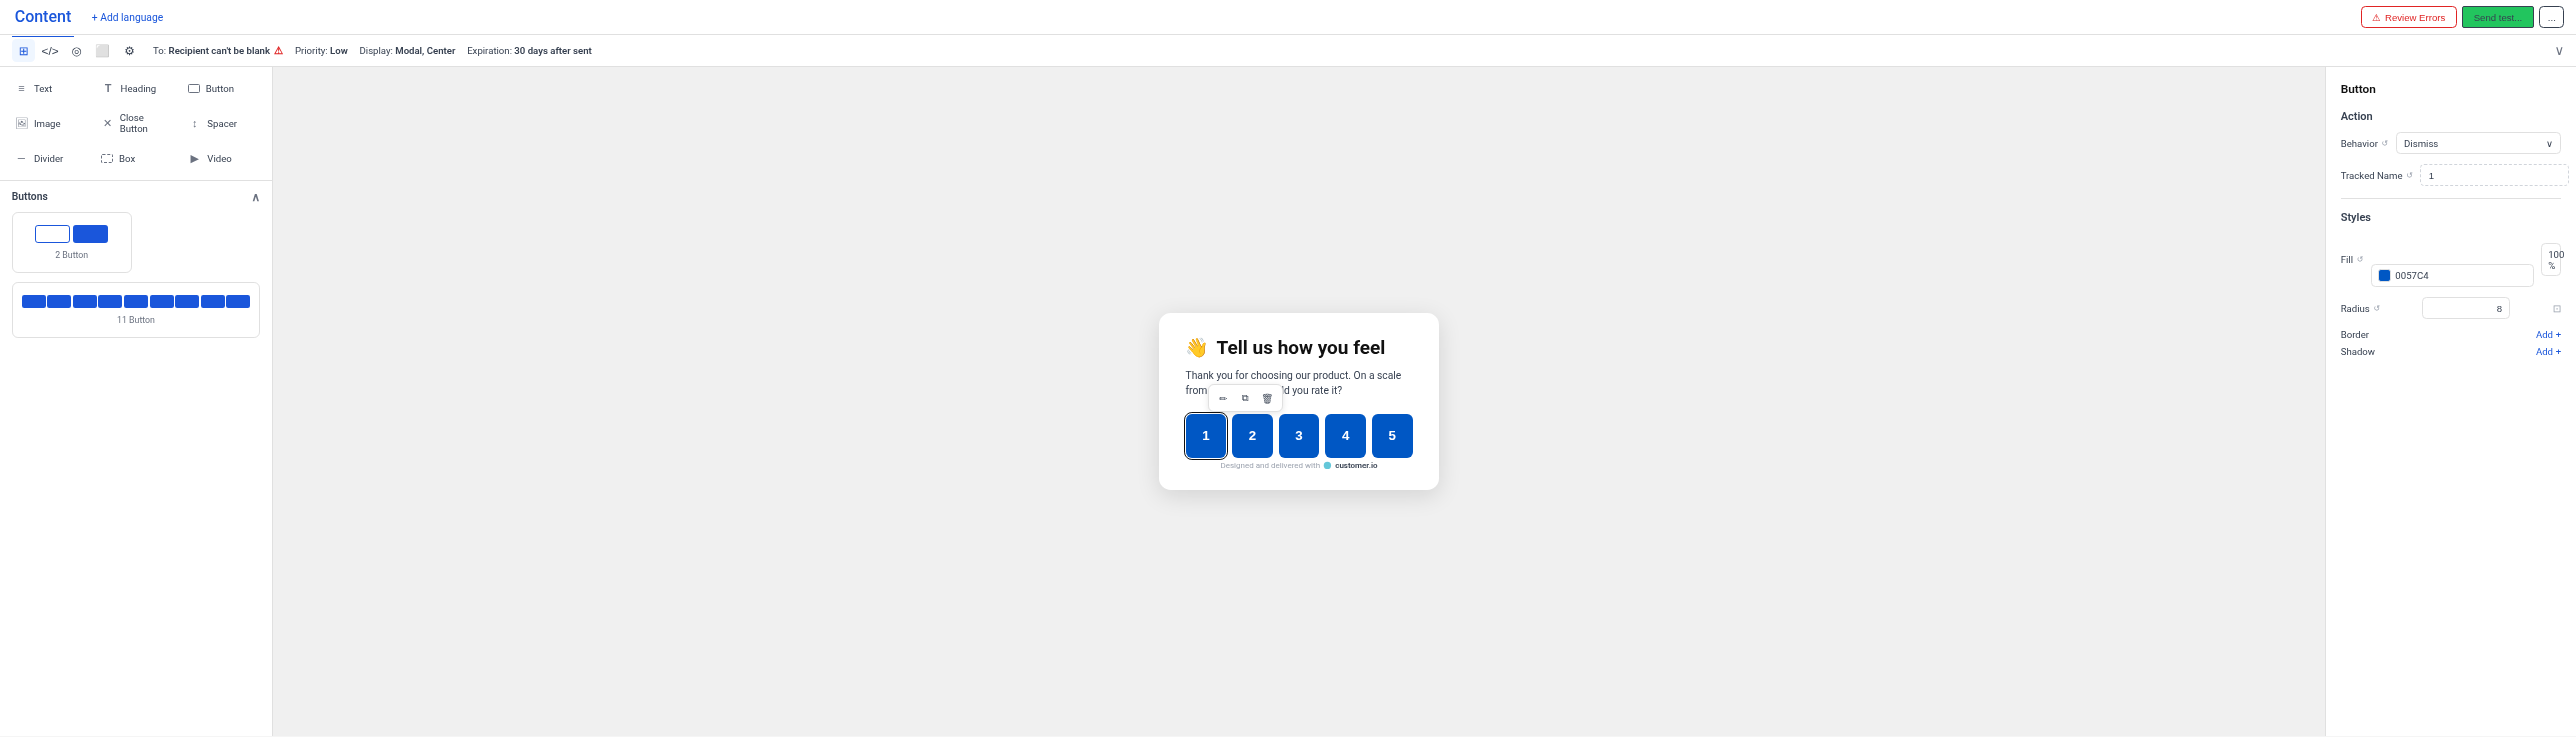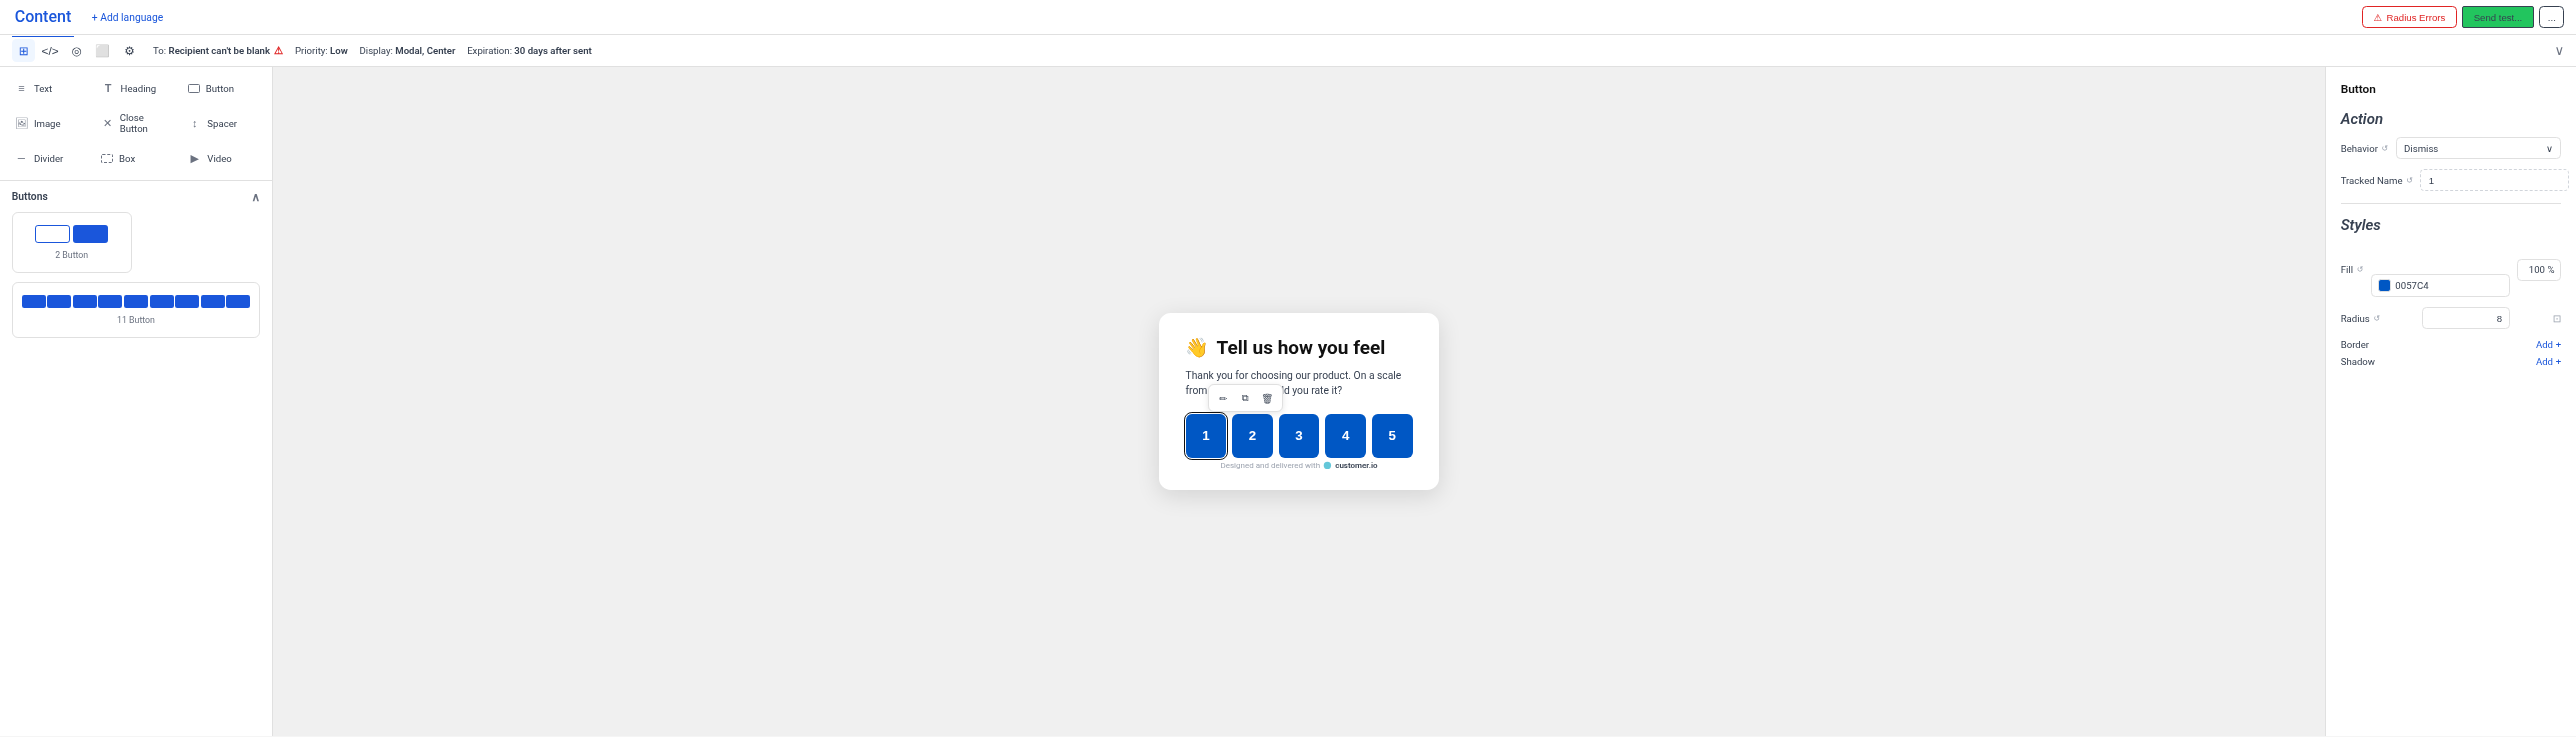--- a/index.html
+++ b/index.html
@@ -63,50 +63,50 @@
     .modal-footer { margin-top: 3px; text-align: center; font-size: 8px; color: #9ca3af; display: flex; align-items: center; justify-content: center; gap: 2.9px; }
     .customerio-logo { color: #374151; font-weight: 600; font-size: 8px; }
 
     
     .floating-toolbar { position: absolute; top: -7.4px; left: 50%; transform: translateX(-50%); background: #fff; border: 0.7px solid #e0e0e0; border-radius: 5.9px; display: flex; gap: 1.5px; padding: 2.9px 4.4px; box-shadow: 0 1.5px 5.9px rgba(0,0,0,0.1); z-index: 10; }
     .float-btn { width: 20.6px; height: 20.6px; display: flex; align-items: center; justify-content: center; border-radius: 2.9px; cursor: pointer; color: #374151; font-size: 9.6px; border: none; background: none; }
 
     
     .right-panel { width: 251px; background: #fff; border-left: 0.7px solid #e0e0e0; overflow-y: auto; flex-shrink: 0; padding: 14.7px 14.7px; }
     .right-panel-title { font-size: 11.8px; font-weight: 600; color: #111; margin-bottom: 14.7px; }
-    .section-title { font-size: 15px; font-weight: 600; color: #374151; margin-bottom: 8.8px; font-style: italic; }
+    .section-title { font-size: 11px; font-weight: 600; color: #374151; margin-bottom: 8.8px; }
     .field-row { display: flex; align-items: center; justify-content: space-between; margin-bottom: 10.3px; gap: 7.4px; }
     .field-label { font-size: 9.6px; color: #374151; display: flex; align-items: center; gap: 3.7px; flex-shrink: 0; }
     .field-label .reset-icon { color: #9ca3af; font-size: 8px; cursor: pointer; }
     .field-select { flex: 1; border: 0.7px solid #e0e0e0; border-radius: 4.4px; padding: 4.4px 7.4px; font-size: 9.6px; color: #374151; background: #fff; cursor: pointer; display: flex; align-items: center; justify-content: space-between; }
     .field-input { flex: 1; border: 0.7px solid #e0e0e0; border-radius: 4.4px; padding: 4.4px 7.4px; font-size: 9.6px; color: #374151; background: #fff; }
     .field-input-dashed { flex: 1; border: 1.1px dashed #d1d5db; border-radius: 4.4px; padding: 4.4px 7.4px; font-size: 9.6px; color: #374151; background: #fff; }
     .divider { border: none; border-top: 0.7px solid #e0e0e0; margin: 11.8px 0; }
     .color-swatch { width: 13.3px; height: 13.3px; border-radius: 2.9px; background: #0057c4; border: 0.7px solid #e0e0e0; flex-shrink: 0; }
     .color-field { display: flex; align-items: center; gap: 4.4px; flex: 1; border: 0.7px solid #e0e0e0; border-radius: 4.4px; padding: 3.7px 5.9px; margin-top: 32px; }
     .color-field-text { font-size: 9.6px; color: #374151; flex: 1; }
-    .percent-field { width: 44px; text-align: right; border: 0.7px solid #e0e0e0; border-radius: 4.4px; padding: 4.4px 5.9px; font-size: 9.6px; color: #374151; }
+    .percent-field { width: 20px; text-align: right; border: 0.7px solid #e0e0e0; border-radius: 4.4px; padding: 4.4px 5.9px; font-size: 9.6px; color: #374151; }
     .add-btn { display: flex; align-items: center; gap: 2.9px; color: #1a56db; font-size: 9.6px; cursor: pointer; }
     .resize-icon { color: #9ca3af; font-size: 10.3px; cursor: pointer; }
     .field-row-add { display: flex; align-items: center; justify-content: space-between; margin-bottom: 5.9px; }
   </style>
 </head>
 <body>
 
 <div class="top-bar">
   <div class="top-bar-left">
     <span class="tab-content">Content</span>
     <div class="add-language-btn">
       <span>+ Add language</span>
     </div>
   </div>
   <div class="top-bar-right">
     <button class="review-errors-btn">
       <span>⚠</span>
-      <span>Radius Errors</span>
+      <span>Review Errors</span>
     </button>
     <button class="send-test-btn">
       <span>Send test...</span>
     </button>
     <button class="more-btn">
       <span>...</span>
     </button>
   </div>
 </div>
 

